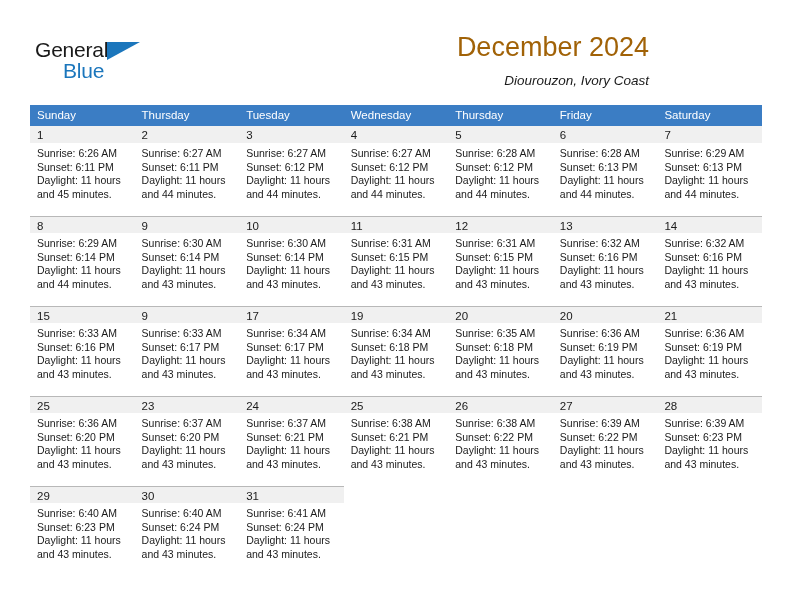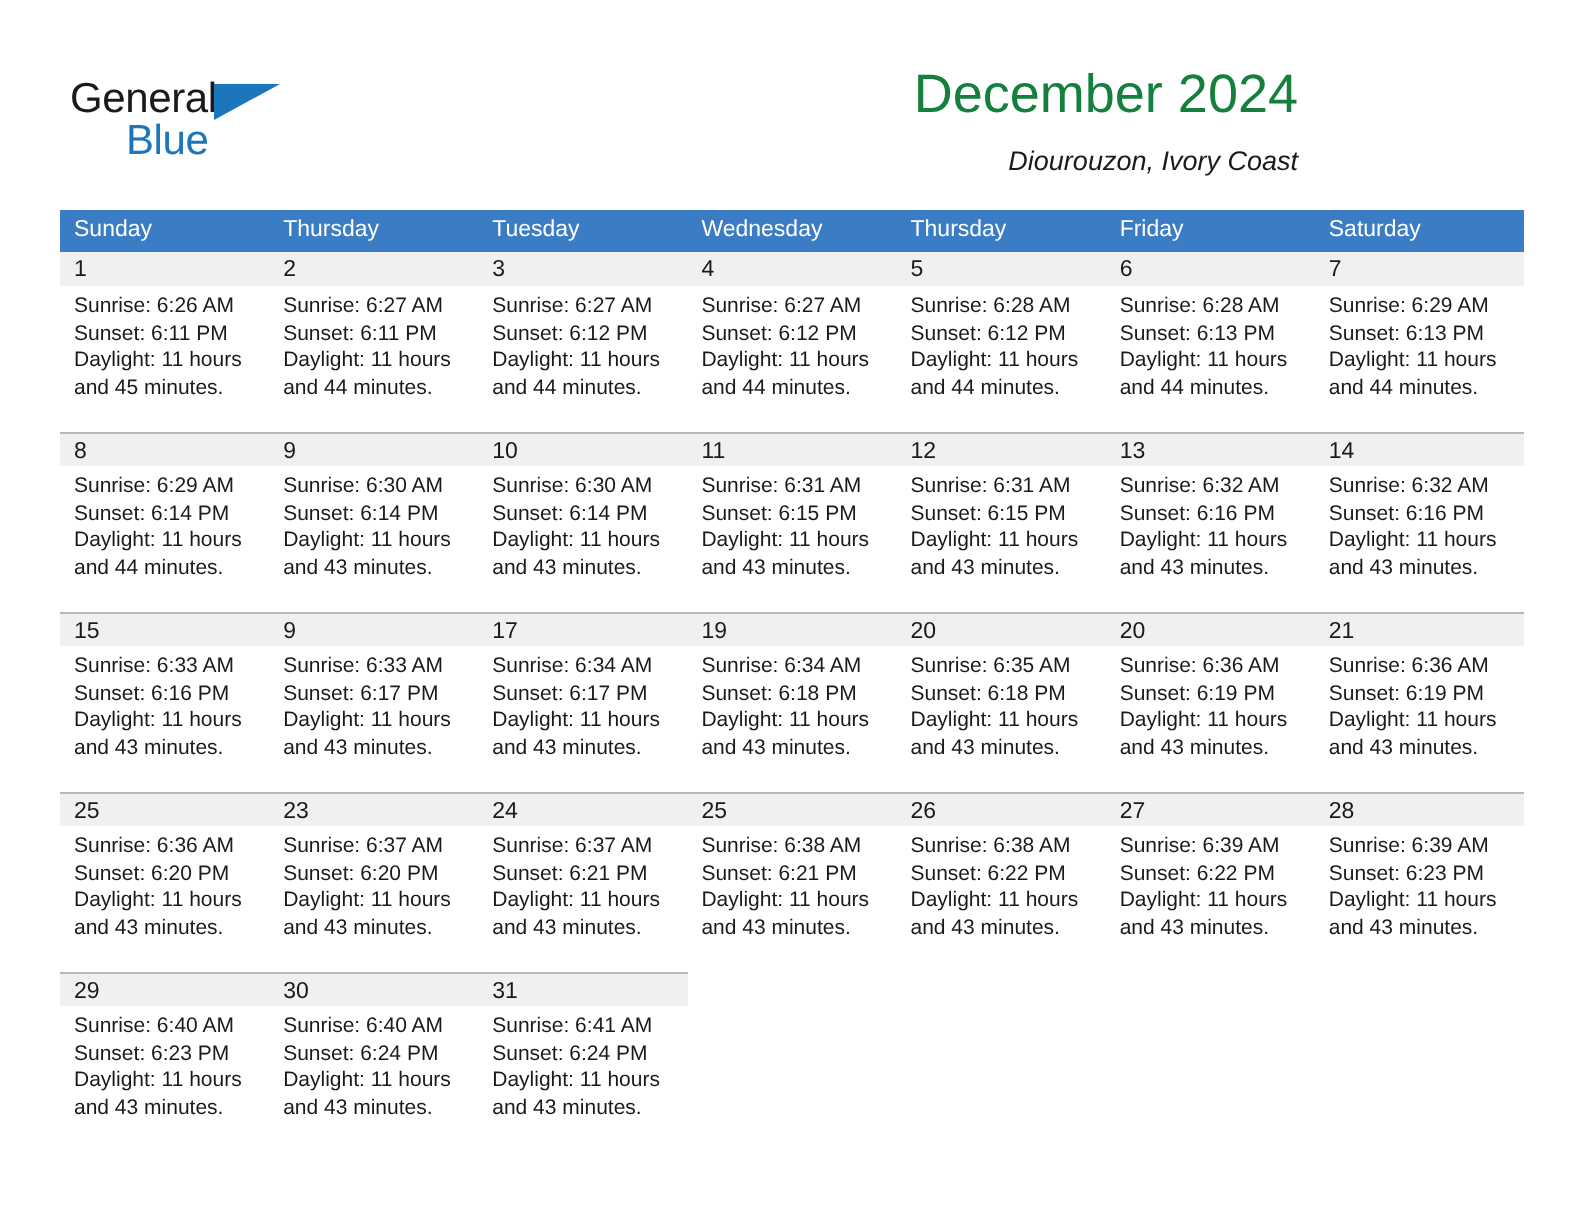--- a/index.html
+++ b/index.html
@@ -64,21 +64,21 @@
     font-family: "Liberation Sans", sans-serif;
   }
   .title-block {
     position: absolute;
     right: 35px;
     top: 30px;
     text-align: right;
   }
   .cal-title {
     font-size: 27px;
-    color: #15803d;
+    color: #a16207;
     line-height: 34px;
     white-space: nowrap;
   }
   .cal-subtitle {
     font-size: 13.5px;
     color: #1a1a1a;
     line-height: 20px;
     margin-top: 7px;
     white-space: nowrap;
     font-style: italic;

